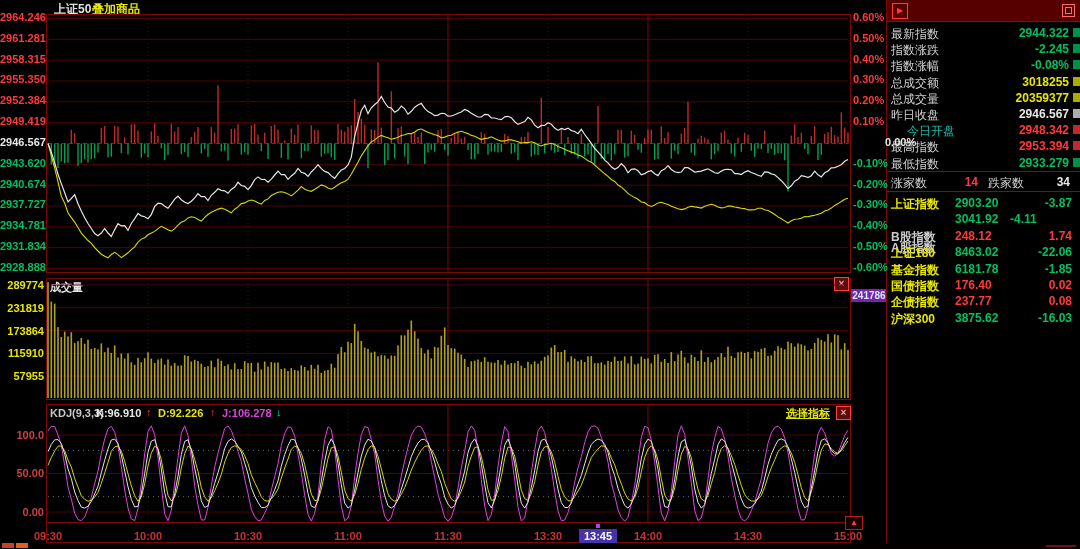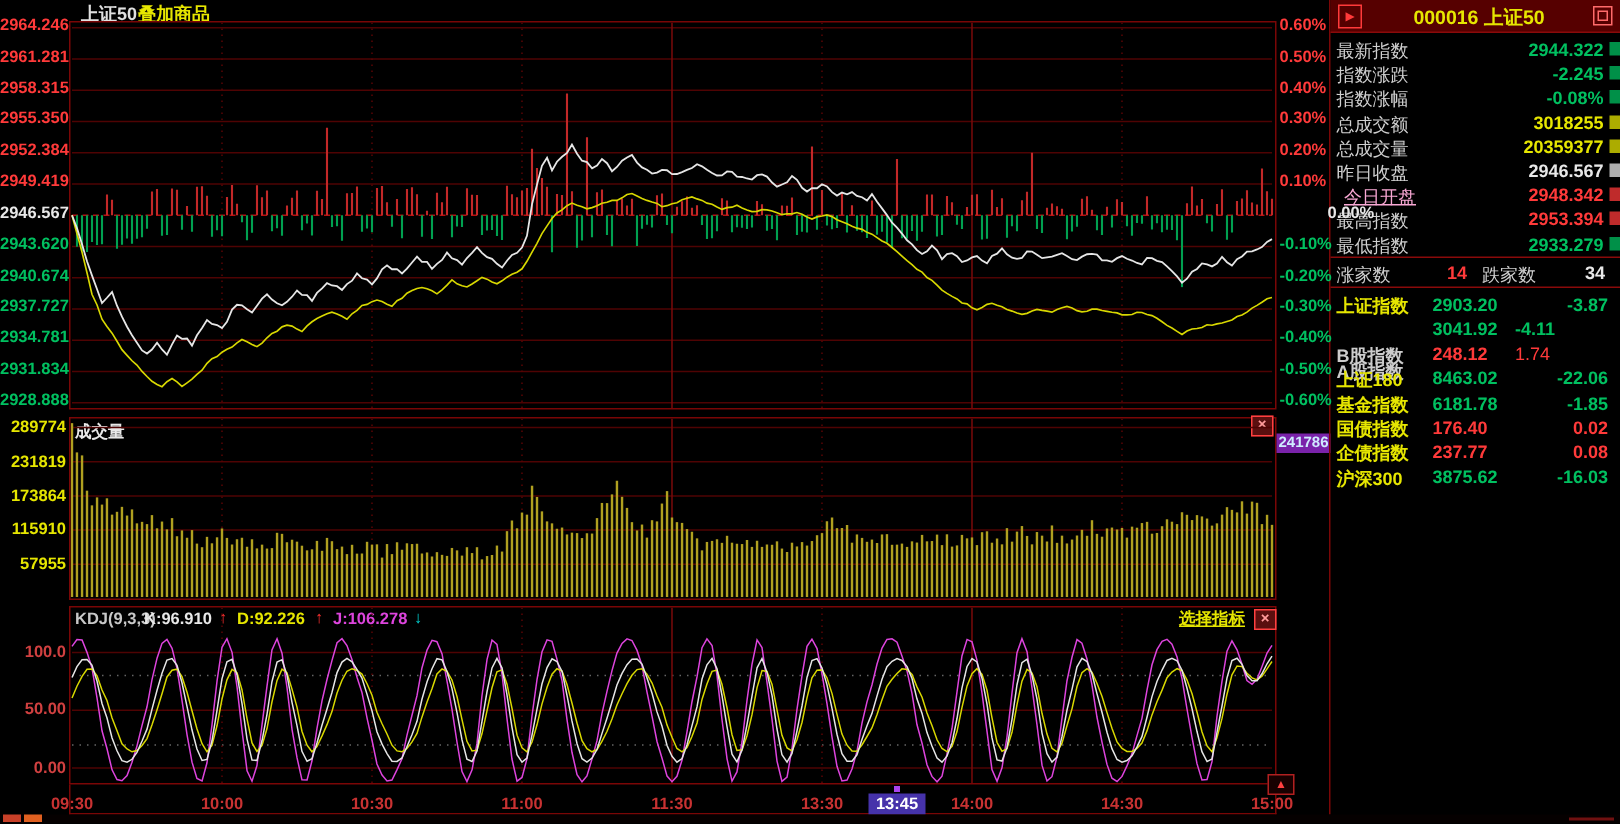--- a/index.html
+++ b/index.html
@@ -78,24 +78,20 @@
   <span id="selectLink" class="lbl">选择指标</span>
   <div class="xbtn" id="kdjClose" style="left:836px;top:406px;">×</div>
   <div id="collapseBtn" class="abs">▲</div>
 
   <div id="timeHighlight" class="abs">13:45</div>
   <div id="cursorTick" class="abs"></div>
 
   <div id="rightDivider" class="abs"></div>
   <div id="rpHeader" class="abs">
     <div id="rpHeadIcon">▶</div>
-    <div id="rpTitle">
-      <span>000016</span>
-      <span>上证50</span>
-    </div>
     <div id="rpWinIcon">
         <div></div>
       </div>
   </div>
   <div id="rpRows" class="abs">
       <div style="position: absolute; left: 887px; top: 26px; width: 193px; height: 16px;">
         <span style="position: absolute; left: 4px; top: 0px; font-size: 12px; color: rgb(208, 208, 208); white-space: nowrap;">最新指数</span>
         <span style="position: absolute; left: 68px; top: 0px; width: 114px; text-align: right; font-size: 12px; font-weight: bold; color: rgb(0, 192, 96);">2944.322</span>
       </div>
       <div style="position: absolute; left: 887px; top: 42.2px; width: 193px; height: 16px;">
@@ -112,21 +108,21 @@
       </div>
       <div style="position: absolute; left: 887px; top: 90.8px; width: 193px; height: 16px;">
         <span style="position: absolute; left: 4px; top: 0px; font-size: 12px; color: rgb(208, 208, 208); white-space: nowrap;">总成交量</span>
         <span style="position: absolute; left: 68px; top: 0px; width: 114px; text-align: right; font-size: 12px; font-weight: bold; color: rgb(230, 230, 0);">20359377</span>
       </div>
       <div style="position: absolute; left: 887px; top: 107px; width: 193px; height: 16px;">
         <span style="position: absolute; left: 4px; top: 0px; font-size: 12px; color: rgb(208, 208, 208); white-space: nowrap;">昨日收盘</span>
         <span style="position: absolute; left: 68px; top: 0px; width: 114px; text-align: right; font-size: 12px; font-weight: bold; color: rgb(232, 232, 232);">2946.567</span>
       </div>
       <div style="position: absolute; left: 887px; top: 123.2px; width: 193px; height: 16px;">
-        <span style="position: absolute; left: 9px; top: 0px; font-size: 12px; color: #f9a8d4; white-space: nowrap; text-decoration: underline;">今日开盘</span>
+        <span style="position: absolute; left: 20px; top: 0px; font-size: 12px; color: #14b8a6; white-space: nowrap;">今日开盘</span>
         <span style="position: absolute; left: 68px; top: 0px; width: 114px; text-align: right; font-size: 12px; font-weight: bold; color: rgb(255, 58, 58);">2948.342</span>
       </div>
       <div style="position: absolute; left: 887px; top: 139.4px; width: 193px; height: 16px;">
         <span style="position: absolute; left: 4px; top: 0px; font-size: 12px; color: rgb(208, 208, 208); white-space: nowrap;">最高指数</span>
         <span style="position: absolute; left: 68px; top: 0px; width: 114px; text-align: right; font-size: 12px; font-weight: bold; color: rgb(255, 58, 58);">2953.394</span>
       </div>
       <div style="position: absolute; left: 887px; top: 155.6px; width: 193px; height: 16px;">
         <span style="position: absolute; left: 4px; top: 0px; font-size: 12px; color: rgb(208, 208, 208); white-space: nowrap;">最低指数</span>
         <span style="position: absolute; left: 68px; top: 0px; width: 114px; text-align: right; font-size: 12px; font-weight: bold; color: rgb(0, 192, 96);">2933.279</span>
       </div>
@@ -145,21 +141,21 @@
         <span style="position: absolute; left: 123px; top: 0px; width: 62px; text-align: right; font-size: 12px; font-weight: bold; color: rgb(0, 192, 96);">-3.87</span>
       </div>
       <div style="position: absolute; left: 887px; top: 212.4px; width: 193px; height: 16px;">
         <span style="position: absolute; left: 4px; top: 0px; font-size: 12px; font-weight: bold; color: rgb(204, 204, 204); white-space: nowrap; margin-top: 28px;">A股指数</span>
         <span style="position: absolute; left: 68px; top: 0px; font-size: 12px; font-weight: bold; color: rgb(0, 192, 96);">3041.92</span>
         <span style="position: absolute; left: 123px; top: 0px; width: 62px; text-align: left; font-size: 12px; font-weight: bold; color: rgb(0, 192, 96);">-4.11</span>
       </div>
       <div style="position: absolute; left: 887px; top: 228.8px; width: 193px; height: 16px;">
         <span style="position: absolute; left: 4px; top: 0px; font-size: 12px; font-weight: bold; color: rgb(204, 204, 204); white-space: nowrap;">B股指数</span>
         <span style="position: absolute; left: 68px; top: 0px; font-size: 12px; font-weight: bold; color: rgb(255, 58, 58);">248.12</span>
-        <span style="position: absolute; left: 123px; top: 0px; width: 62px; text-align: left; font-size: 12px; font-weight: normal; color: rgb(255, 58, 58);">1.74</span>
+        <span style="position: absolute; left: 123px; top: 0px; width: 62px; text-align: right; font-size: 12px; font-weight: bold; color: rgb(255, 58, 58);">1.74</span>
       </div>
       <div style="position: absolute; left: 887px; top: 245.2px; width: 193px; height: 16px;">
         <span style="position: absolute; left: 4px; top: 0px; font-size: 12px; font-weight: bold; color: rgb(230, 230, 0); white-space: nowrap;">上证180</span>
         <span style="position: absolute; left: 68px; top: 0px; font-size: 12px; font-weight: bold; color: rgb(0, 192, 96);">8463.02</span>
         <span style="position: absolute; left: 123px; top: 0px; width: 62px; text-align: right; font-size: 12px; font-weight: bold; color: rgb(0, 192, 96);">-22.06</span>
       </div>
       <div style="position: absolute; left: 887px; top: 261.6px; width: 193px; height: 16px;">
         <span style="position: absolute; left: 4px; top: 0px; font-size: 12px; font-weight: bold; color: rgb(230, 230, 0); white-space: nowrap;">基金指数</span>
         <span style="position: absolute; left: 68px; top: 0px; font-size: 12px; font-weight: bold; color: rgb(0, 192, 96);">6181.78</span>
         <span style="position: absolute; left: 123px; top: 0px; width: 62px; text-align: right; font-size: 12px; font-weight: bold; color: rgb(0, 192, 96);">-1.85</span>

